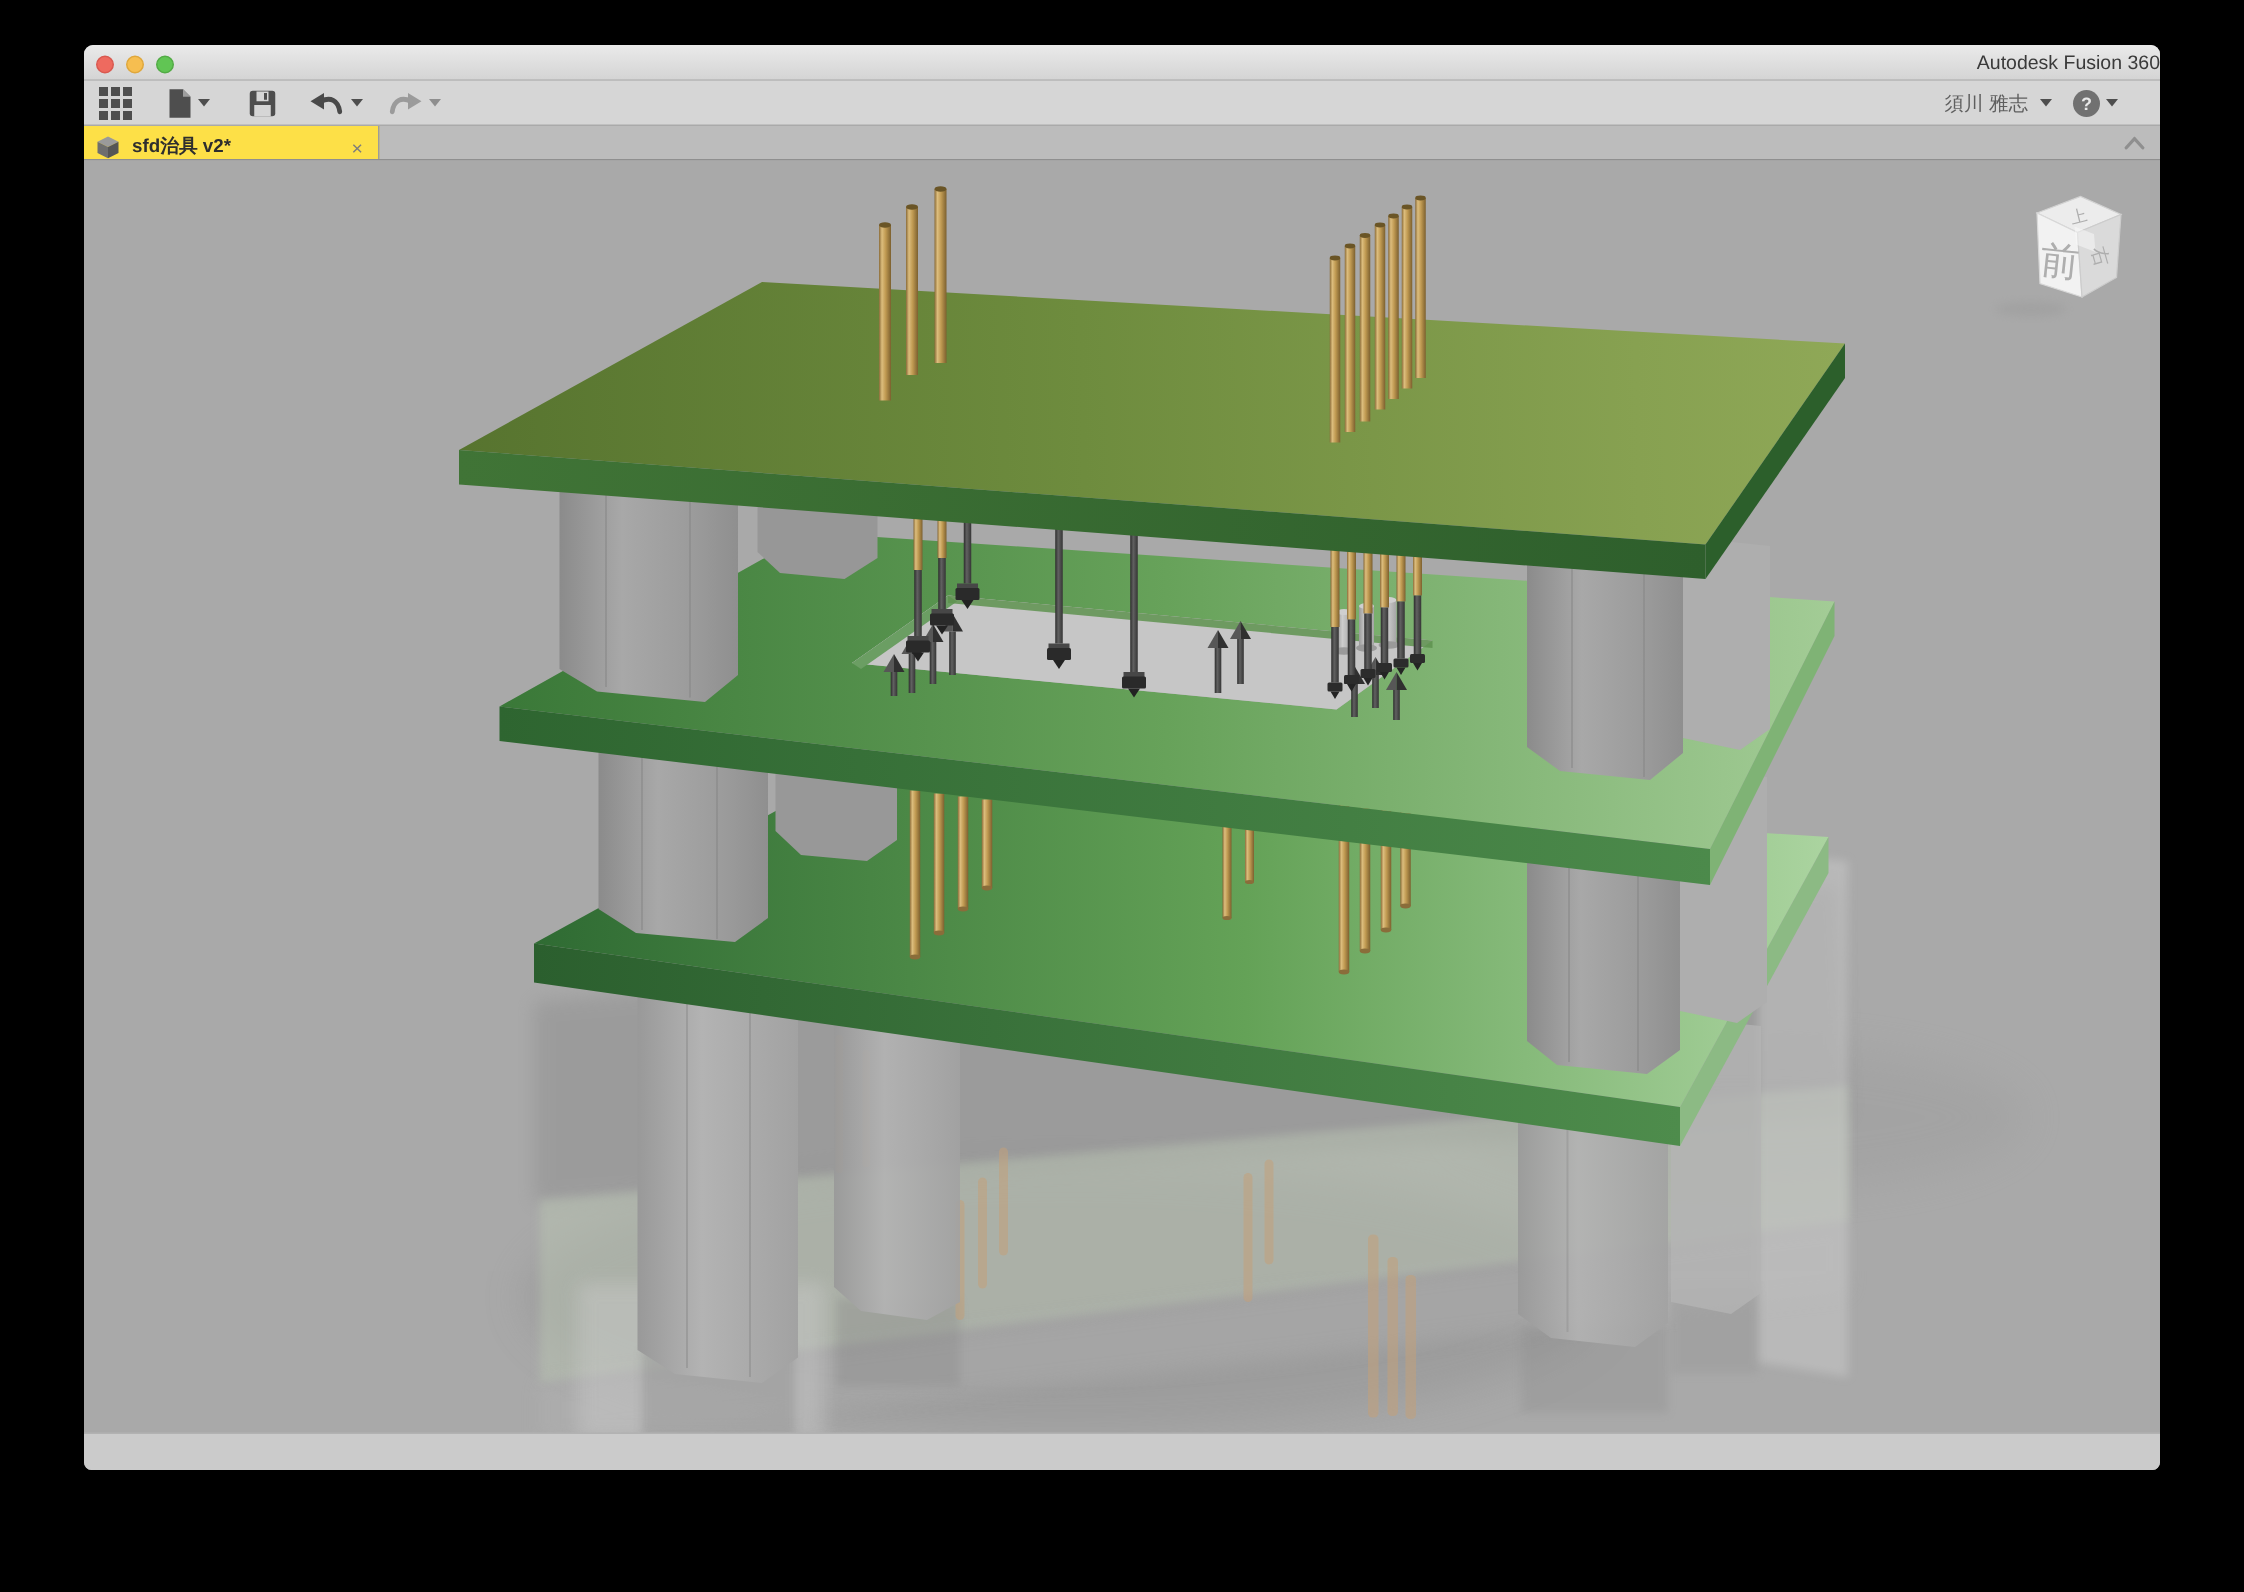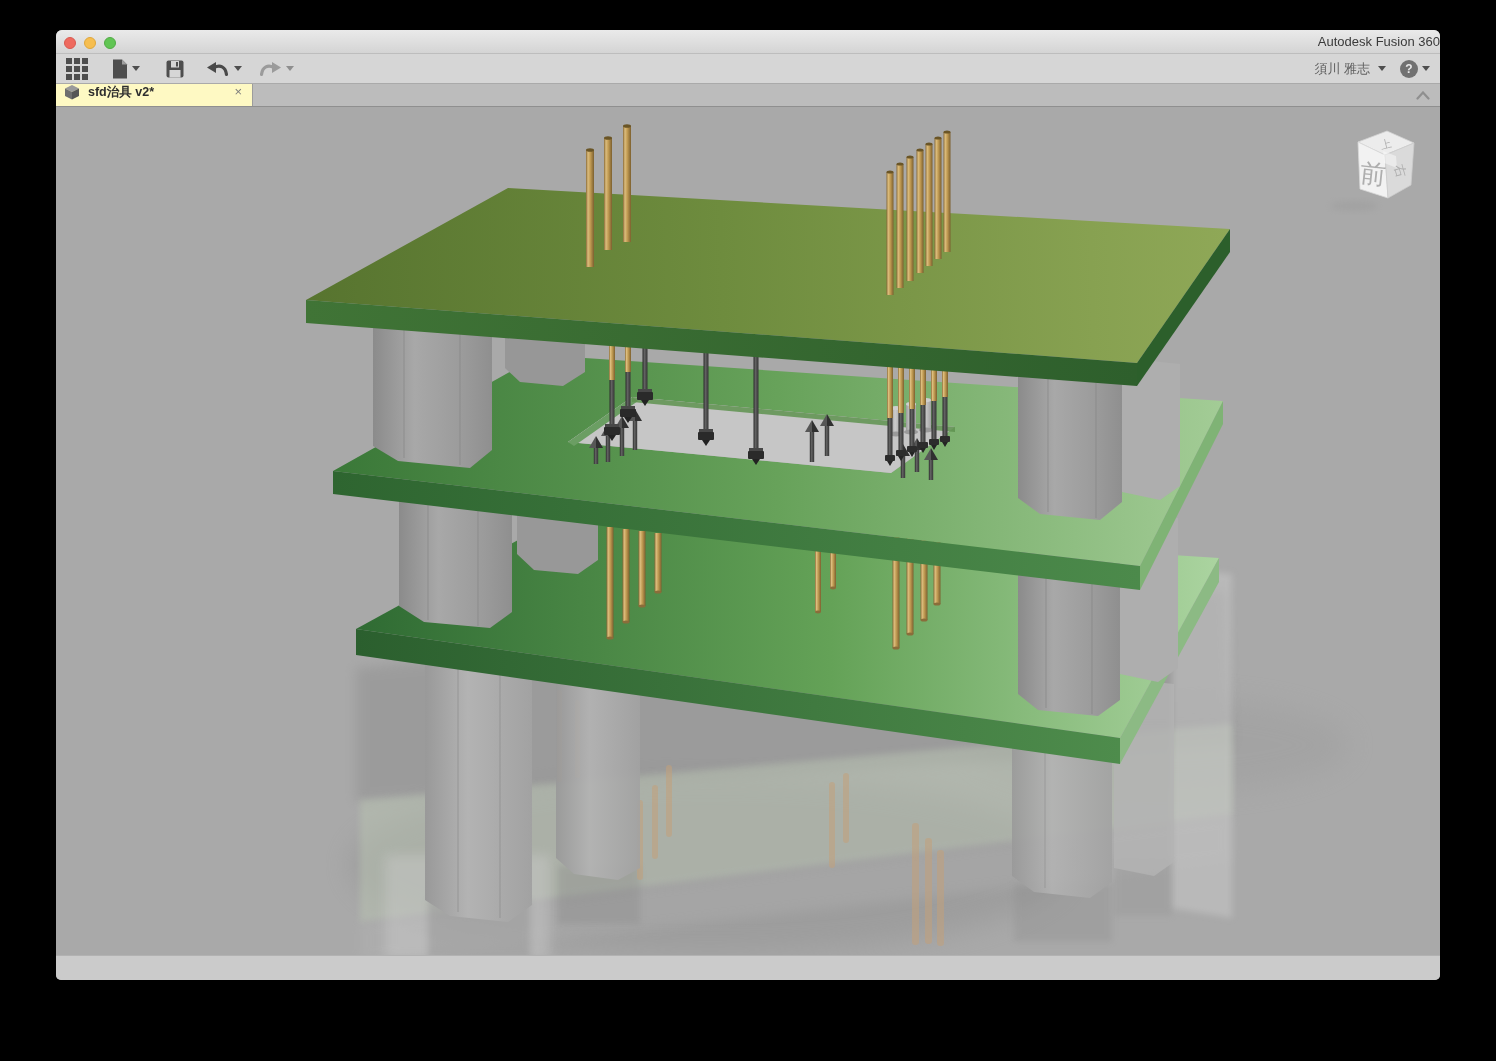--- a/index.html
+++ b/index.html
@@ -15,29 +15,29 @@
   .tl-close{left:8px;background:#ee6a5f;border:0.5px solid #d95950;}
   .tl-min{left:28px;background:#f6be50;border:0.5px solid #dfa73c;}
   .tl-zoom{left:48px;background:#61c554;border:0.5px solid #52ab45;}
   
   .toolbar{position:relative;height:30px;background:#d6d6d6;border-bottom:1px solid #aaa;
     box-sizing:border-box;display:flex;align-items:center;}
   .tbtn{display:flex;align-items:center;height:26px;}
   .caret{width:0;height:0;border-left:4px solid transparent;border-right:4px solid transparent;
     border-top:5px solid #4e4e4e;margin-left:4px;}
   .caret.dim{border-top-color:#8e8e8e;}
-  .toolbar-right{margin-left:auto;display:flex;align-items:center;padding-right:10px;}
+  .toolbar-right{margin-left:auto;display:flex;align-items:center;padding-right:28px;}
   .user-name{font-size:13px;color:#5f5f5f;margin-right:4px;white-space:nowrap;}
   .help-circle{width:18px;height:18px;border-radius:50%;background:#717171;color:#e9e9e9;
     font-size:12px;font-weight:bold;text-align:center;line-height:18px;margin-left:14px;}
   
   .tabstrip{position:relative;height:23px;background:#bcbcbc;border-bottom:1px solid #8f8f8f;
     box-sizing:border-box;}
-  .tab{position:absolute;left:0;top:0;bottom:0;width:197px;background:#fef9c3;
-    border-right:1px solid #9c9c9c;display:flex;align-items:flex-start;padding:0 8px;box-sizing:border-box;}
+  .tab{position:absolute;left:0;top:0;bottom:0;width:197px;background:#fde047;
+    border-right:1px solid #9c9c9c;display:flex;align-items:flex-end;padding:0 8px;box-sizing:border-box;}
   .tab-label{font-size:12.5px;font-weight:600;color:#2e2e2e;margin-left:8px;flex:1;}
   .tab-close{font-size:13px;color:#7d7d7d;cursor:default;padding:0 2px;}
   .strip-chevron{position:absolute;right:10px;top:7px;}
   
   .viewport{position:relative;height:848px;background:#a9a9a9;}
   .viewport svg{display:block;}
   .bottom-strip{height:25px;background:#cbcbcb;border-top:1px solid #b2b2b2;box-sizing:border-box;}
   .vc-text{fill:#aeaeae;font-family:"Liberation Sans","DejaVu Sans",sans-serif;}
 </style>
 </head>

